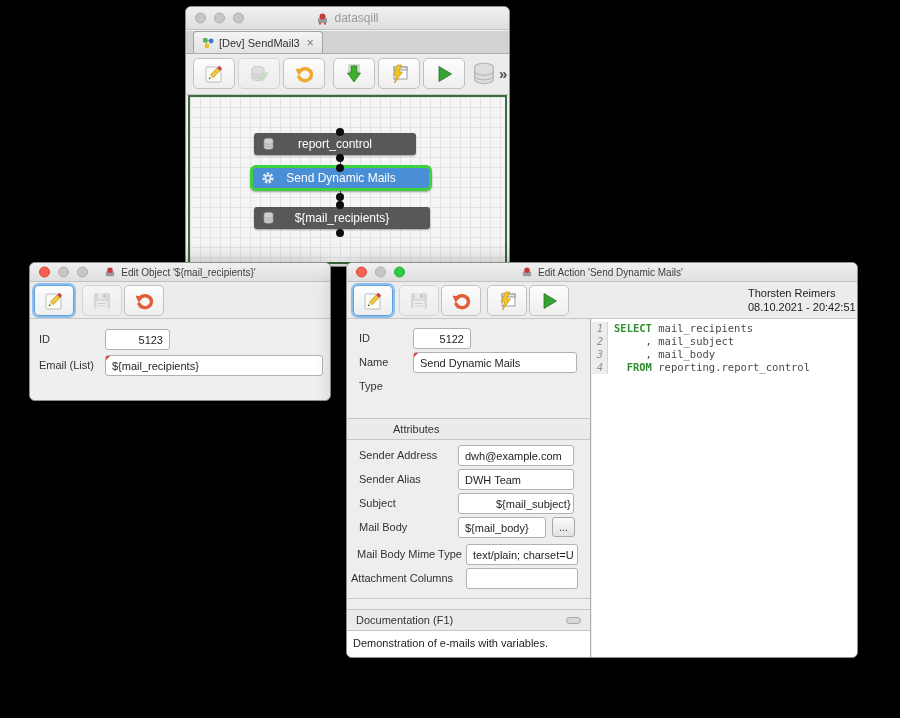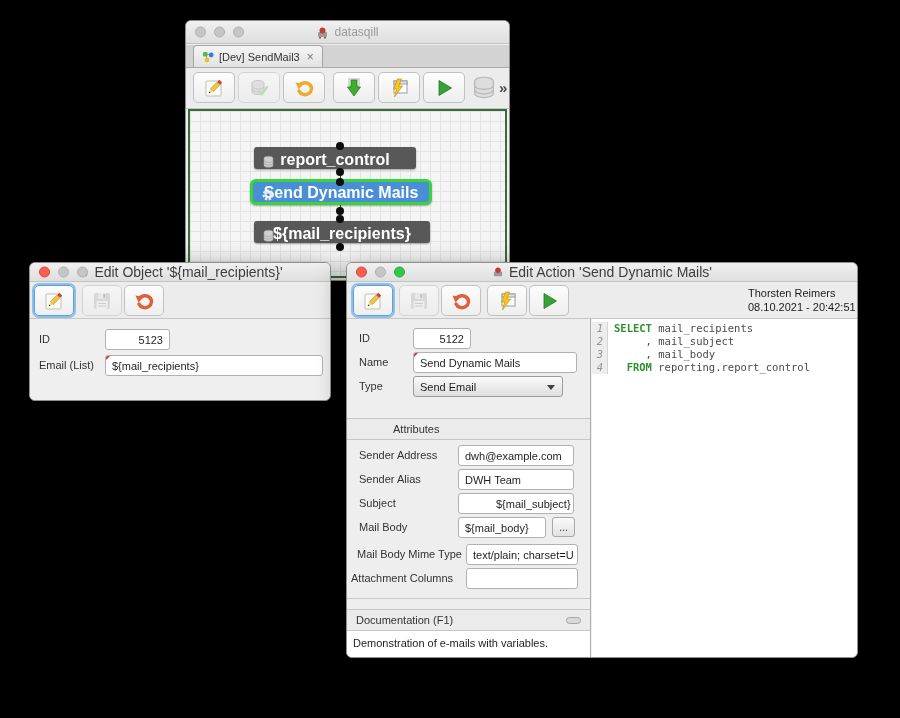--- a/index.html
+++ b/index.html
@@ -26,47 +26,47 @@
              background:#ececec; border-bottom:1px solid #c6c6c6; }
   .tbtn { position:absolute; width:42px; height:31px; border:1px solid #c1c1c1; border-radius:5px;
           background:linear-gradient(#fdfdfd,#eeeeee); display:flex; align-items:center;
           justify-content:center; }
   .tbtn.focus { border-color:#5e9fd8; box-shadow:0 0 0 2px #8cc0ea; }
   .tbtn.disabled { opacity:.55; }
   .plainicon { position:absolute; display:flex; align-items:center; justify-content:center; }
   .chev { position:absolute; font-size:15px; color:#4c4c4c; font-weight:bold; }
 
   
-  #main-window { left:185px; top:20px; width:325px; height:261px; z-index:1; }
+  #main-window { left:185px; top:6px; width:325px; height:261px; z-index:1; }
   #main-window .titlebar { height:23px; }
   #main-window .title { color:#9a9a9a; }
   .tabbar { position:absolute; left:0; right:0; top:24px; height:23px; background:#d3d3d3;
             border-bottom:1px solid #ababab; display:flex; align-items:flex-end; padding-left:7px; }
   .tab { height:22px; background:linear-gradient(#f4f4f4,#e3e3e3); border:1px solid #a3a3a3;
          border-bottom:none; border-radius:4px 4px 0 0; display:flex; align-items:center;
          gap:5px; padding:0 8px; font-size:11px; color:#333; }
   .tab-close { color:#777; font-size:12px; margin-left:2px; }
   #main-toolbar { top:47px; height:41px; }
   .canvas { position:absolute; left:2px; right:2px; top:88px; bottom:2px;
             border:2px solid #3a6b3a; background-color:#f5f5f5;
             background-image:linear-gradient(to right,#e3e3e3 1px,transparent 1px),
                              linear-gradient(to bottom,#e3e3e3 1px,transparent 1px);
             background-size:10px 10px; }
   .cline { position:absolute; left:150px; top:35px; width:1px; height:101px; background:#444; z-index:1; }
   .cdot  { position:absolute; left:146px; width:8px; height:8px; border-radius:50%; background:#0d0d0d; z-index:3; }
   .node { position:absolute; height:22px; border-radius:3px; background:#585858; color:#fff;
-          font-size:16px; display:flex; align-items:flex-end; justify-content:center;
-          z-index:2; box-shadow:0 1px 2px rgba(0,0,0,.35);font-weight:bold; }
+          font-size:12px; display:flex; align-items:center; justify-content:center;
+          z-index:2; box-shadow:0 1px 2px rgba(0,0,0,.35); }
   .node .nicon { position:absolute; left:8px; display:flex; }
   .node.selected { background:#4a8fd6; border:3px solid #3bd23b; border-radius:6px; height:26px; }
 
   
   .dialog .titlebar { height:19px; }
   .dialog .titlebar .light { width:11px; height:11px; }
-  .dialog .title { font-size:14px; }
+  .dialog .title { font-size:10px; }
   .dialog .toolbar { top:19px; height:37px; }
   .dbtn { position:absolute; top:3px; width:40px; height:31px; }
   .flabel { position:absolute; font-size:11px; color:#333; height:20px; line-height:20px; white-space:nowrap; }
   .finput { position:absolute; height:21px; background:#fff; border:1px solid #b1b1b1;
             border-radius:3px; font-size:11px; color:#1e1e1e; display:flex; align-items:center;
             padding:0 6px; white-space:nowrap; overflow:hidden; }
   .finput.num { justify-content:flex-end; }
   .req::before { content:""; position:absolute; top:-1px; left:-1px;
                  border-top:6px solid #d43227; border-right:6px solid transparent; }
   .dropdown { position:absolute; height:21px; background:linear-gradient(#fbfbfb,#dedede);
@@ -352,21 +352,20 @@
   </div>
 
   <div class="leftpanel">
     <div class="flabel" style="left:12px;top:9px;">ID</div>
     <div class="finput num" style="left:66px;top:9px;width:58px;">5122</div>
 
     <div class="flabel" style="left:12px;top:33px;">Name</div>
     <div class="finput req" style="left:66px;top:33px;width:164px;">Send Dynamic Mails</div>
 
     <div class="flabel" style="left:12px;top:57px;">Type</div>
-    <div class="dropdown" style="left:66px;top:57px;width:150px;">Send Email</div>
 
     <div class="sechead" style="top:99px;padding-left:46px;">
       <span>Attributes</span>
     </div>
 
     <div class="flabel" style="left:12px;top:126px;">Sender Address</div>
     <div class="finput" style="left:111px;top:126px;width:116px;">dwh@example.com</div>
 
     <div class="flabel" style="left:12px;top:150px;">Sender Alias</div>
     <div class="finput" style="left:111px;top:150px;width:116px;">DWH Team</div>

